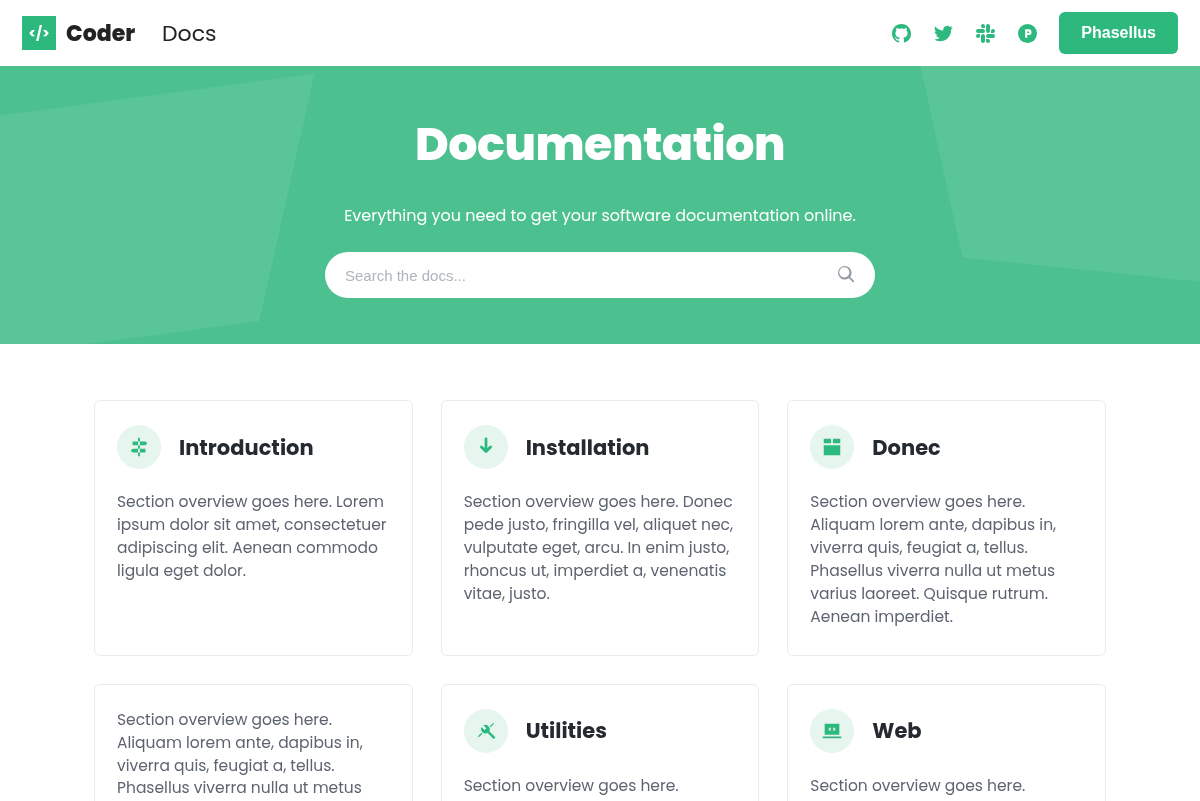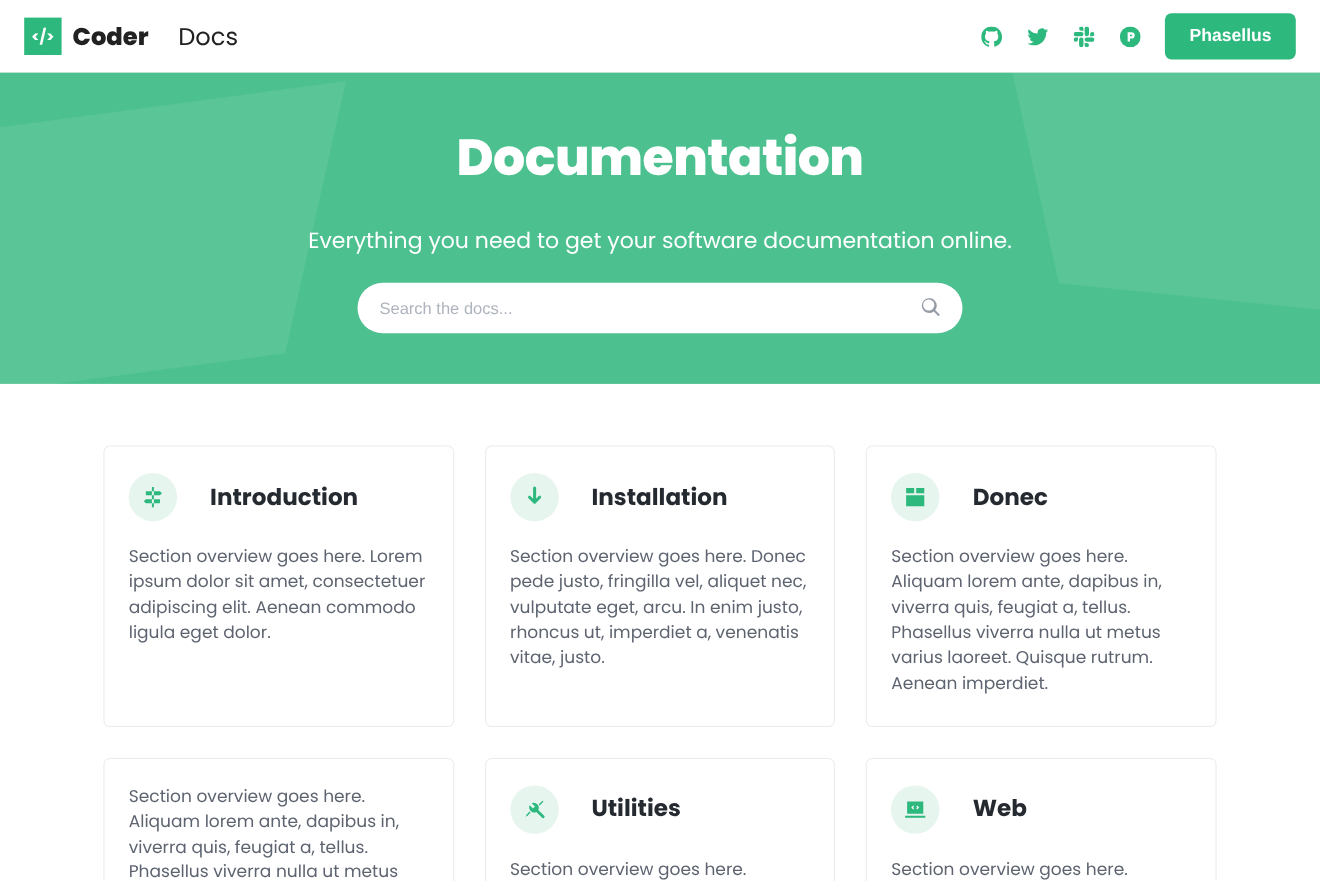--- a/index.html
+++ b/index.html
@@ -12,28 +12,28 @@
 .brand .light { font-weight: 400; margin-left: 27px; }
 .nav { display: flex; align-items: center; gap: 22px; }
 .nav-icon { color: #2db87e; width: 20px; height: 20px; display: inline-flex; align-items: center; justify-content: center; cursor: pointer; }
 .nav-icon svg { width: 19px; height: 19px; fill: #2db87e; }
 .download-btn { background: #2db87e; color: #fff; border: none; padding: 12px 22px; border-radius: 6px; font-size: 16px; font-weight: 600; cursor: pointer; }
 .hero { background: #4cc08f; position: relative; overflow: hidden; padding: 44px 0 46px; text-align: center; }
 .hero::before, .hero::after { content: ""; position: absolute; width: 340px; height: 250px; background: rgba(255,255,255,0.08); }
 .hero::before { left: -60px; top: 30px; transform: skewX(-20deg) rotate(-8deg); }
 .hero::after { right: -80px; top: -40px; transform: skewX(18deg) rotate(6deg); }
 .hero h1 { color: #fff; font-size: 46px; font-weight: 800; letter-spacing: -0.5px; margin-bottom: 24px; position: relative; z-index: 1; }
-.hero p { color: #fff; font-size: 20px; font-weight: 400; margin-bottom: 24px; position: relative; z-index: 1; }
+.hero p { color: #fff; font-size: 16px; font-weight: 400; margin-bottom: 24px; position: relative; z-index: 1; }
 .search-wrap { position: relative; z-index: 1; width: 550px; margin: 0 auto; background: #fff; border-radius: 999px; display: flex; align-items: center; padding: 0 20px; height: 46px; }
 .search-wrap input { flex: 1; border: none; outline: none; font-size: 15px; color: #8b5cf6; background: transparent; }
 .search-wrap input::placeholder { color: #aeb4bd; }
 .search-btn { background: none; border: none; cursor: pointer; color: #979da6; display: flex; align-items: center; }
 .cards { display: grid; grid-template-columns: repeat(3, 1fr); gap: 28px; padding: 56px 94px 32px; }
 .card { border: 1px solid #e9ecef; border-radius: 6px; padding: 24px 22px 26px; }
-.card-head { display: flex; align-items: center; gap: 30px; margin-bottom: 22px; }
+.card-head { display: flex; align-items: center; gap: 18px; margin-bottom: 22px; }
 .icon-circle { width: 44px; height: 44px; border-radius: 50%; background: #e6f5ee; display: flex; align-items: center; justify-content: center; }
 .icon-circle svg { width: 22px; height: 22px; fill: #2db87e; }
 .card-title { font-size: 21px; font-weight: 700; color: #252930; }
 .card-text { font-size: 15.5px; line-height: 1.48; color: #5d6470; }
 </style>
 </head>
 <body>
 
 <header class="header">
   <div class="logo">

